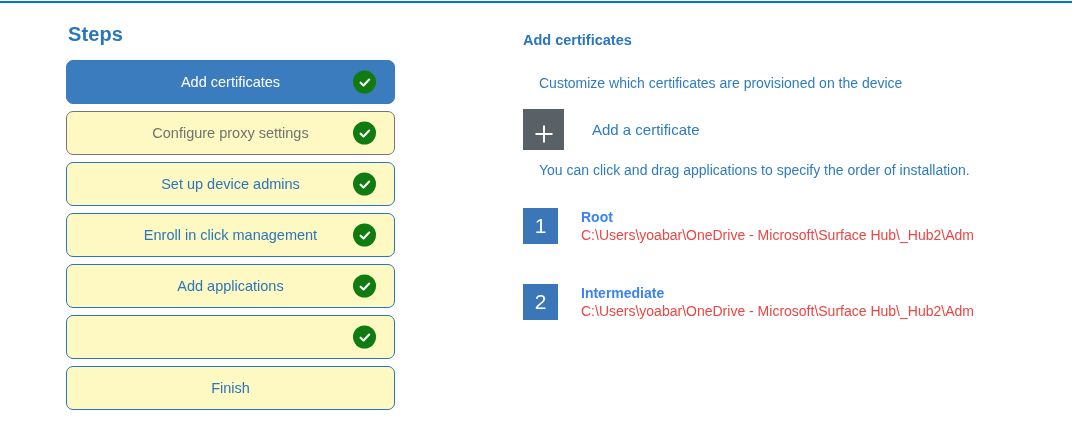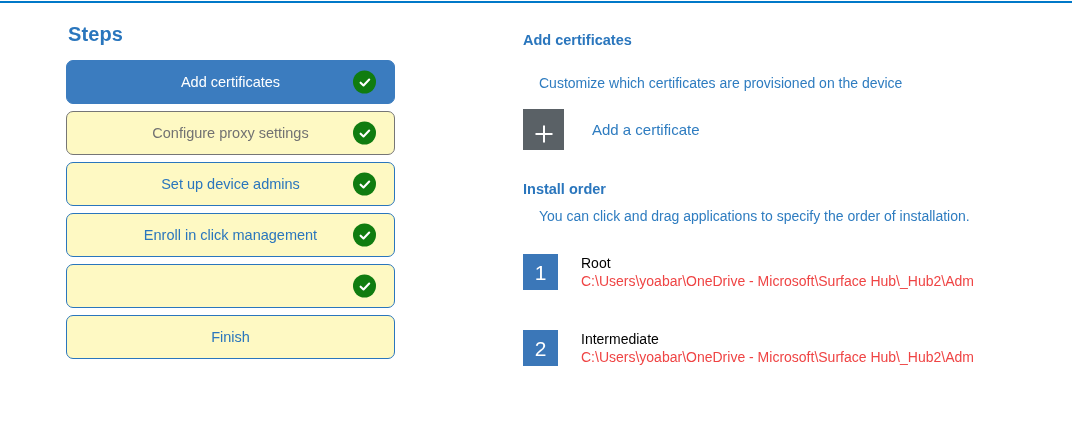--- a/index.html
+++ b/index.html
@@ -180,23 +180,24 @@
     justify-content: center;
     flex: 0 0 auto;
     line-height: 1;
   }
   .order-text {
     margin-left: 23px;
     padding-top: 1px;
   }
   .order-name {
     font-size: 14px;
-    color: #000000;
+    color: #3b82f6;
     line-height: 17px;
     white-space: nowrap;
+    font-weight: bold;
   }
   .order-path {
     font-size: 14px;
     color: #ef4444;
     line-height: 19px;
     white-space: nowrap;
   }
 </style>
 </head>
 <body>
@@ -227,20 +228,28 @@
         <div class="step-btn">
           <span class="step-label">Set up device admins</span>
           <span class="check">
             <svg width="14" height="14" viewBox="0 0 14 14">
               <path d="M2.6 7.2 L5.5 10.0 L11.2 4.0" fill="none" stroke="#ffffff" stroke-width="2.1" stroke-linecap="round" stroke-linejoin="round"></path>
             </svg>
           </span>
         </div>
         <div class="step-btn">
           <span class="step-label">Enroll in click management</span>
+          <span class="check">
+            <svg width="14" height="14" viewBox="0 0 14 14">
+              <path d="M2.6 7.2 L5.5 10.0 L11.2 4.0" fill="none" stroke="#ffffff" stroke-width="2.1" stroke-linecap="round" stroke-linejoin="round"></path>
+            </svg>
+          </span>
+        </div>
+        <div class="step-btn">
+          <span class="step-label">Add applications</span>
           <span class="check">
             <svg width="14" height="14" viewBox="0 0 14 14">
               <path d="M2.6 7.2 L5.5 10.0 L11.2 4.0" fill="none" stroke="#ffffff" stroke-width="2.1" stroke-linecap="round" stroke-linejoin="round"></path>
             </svg>
           </span>
         </div>
         <div class="step-btn">
           <span class="check">
             <svg width="14" height="14" viewBox="0 0 14 14">
               <path d="M2.6 7.2 L5.5 10.0 L11.2 4.0" fill="none" stroke="#ffffff" stroke-width="2.1" stroke-linecap="round" stroke-linejoin="round"></path>
@@ -259,21 +268,20 @@
     <p id="add-cert-sub" class="section-sub">Customize which certificates are provisioned on the device</p>
 
     <div id="add-cert-row">
       <div id="plus-tile">
         <span class="bar-h"></span>
           <span class="bar-v"></span>
       </div>
       <span id="add-cert-link">Add a certificate</span>
     </div>
 
-    <h3 id="install-order-head" class="section-head">Install order</h3>
     <p id="install-order-sub" class="section-sub">You can click and drag applications to specify the order of installation.</p>
 
     <div id="order-list">
         <div class="order-item">
           <div class="order-num">1</div>
           <div class="order-text">
             <div class="order-name">Root</div>
             <div class="order-path">C:\Users\yoabar\OneDrive - Microsoft\Surface Hub\_Hub2\Adm</div>
           </div>
         </div>

